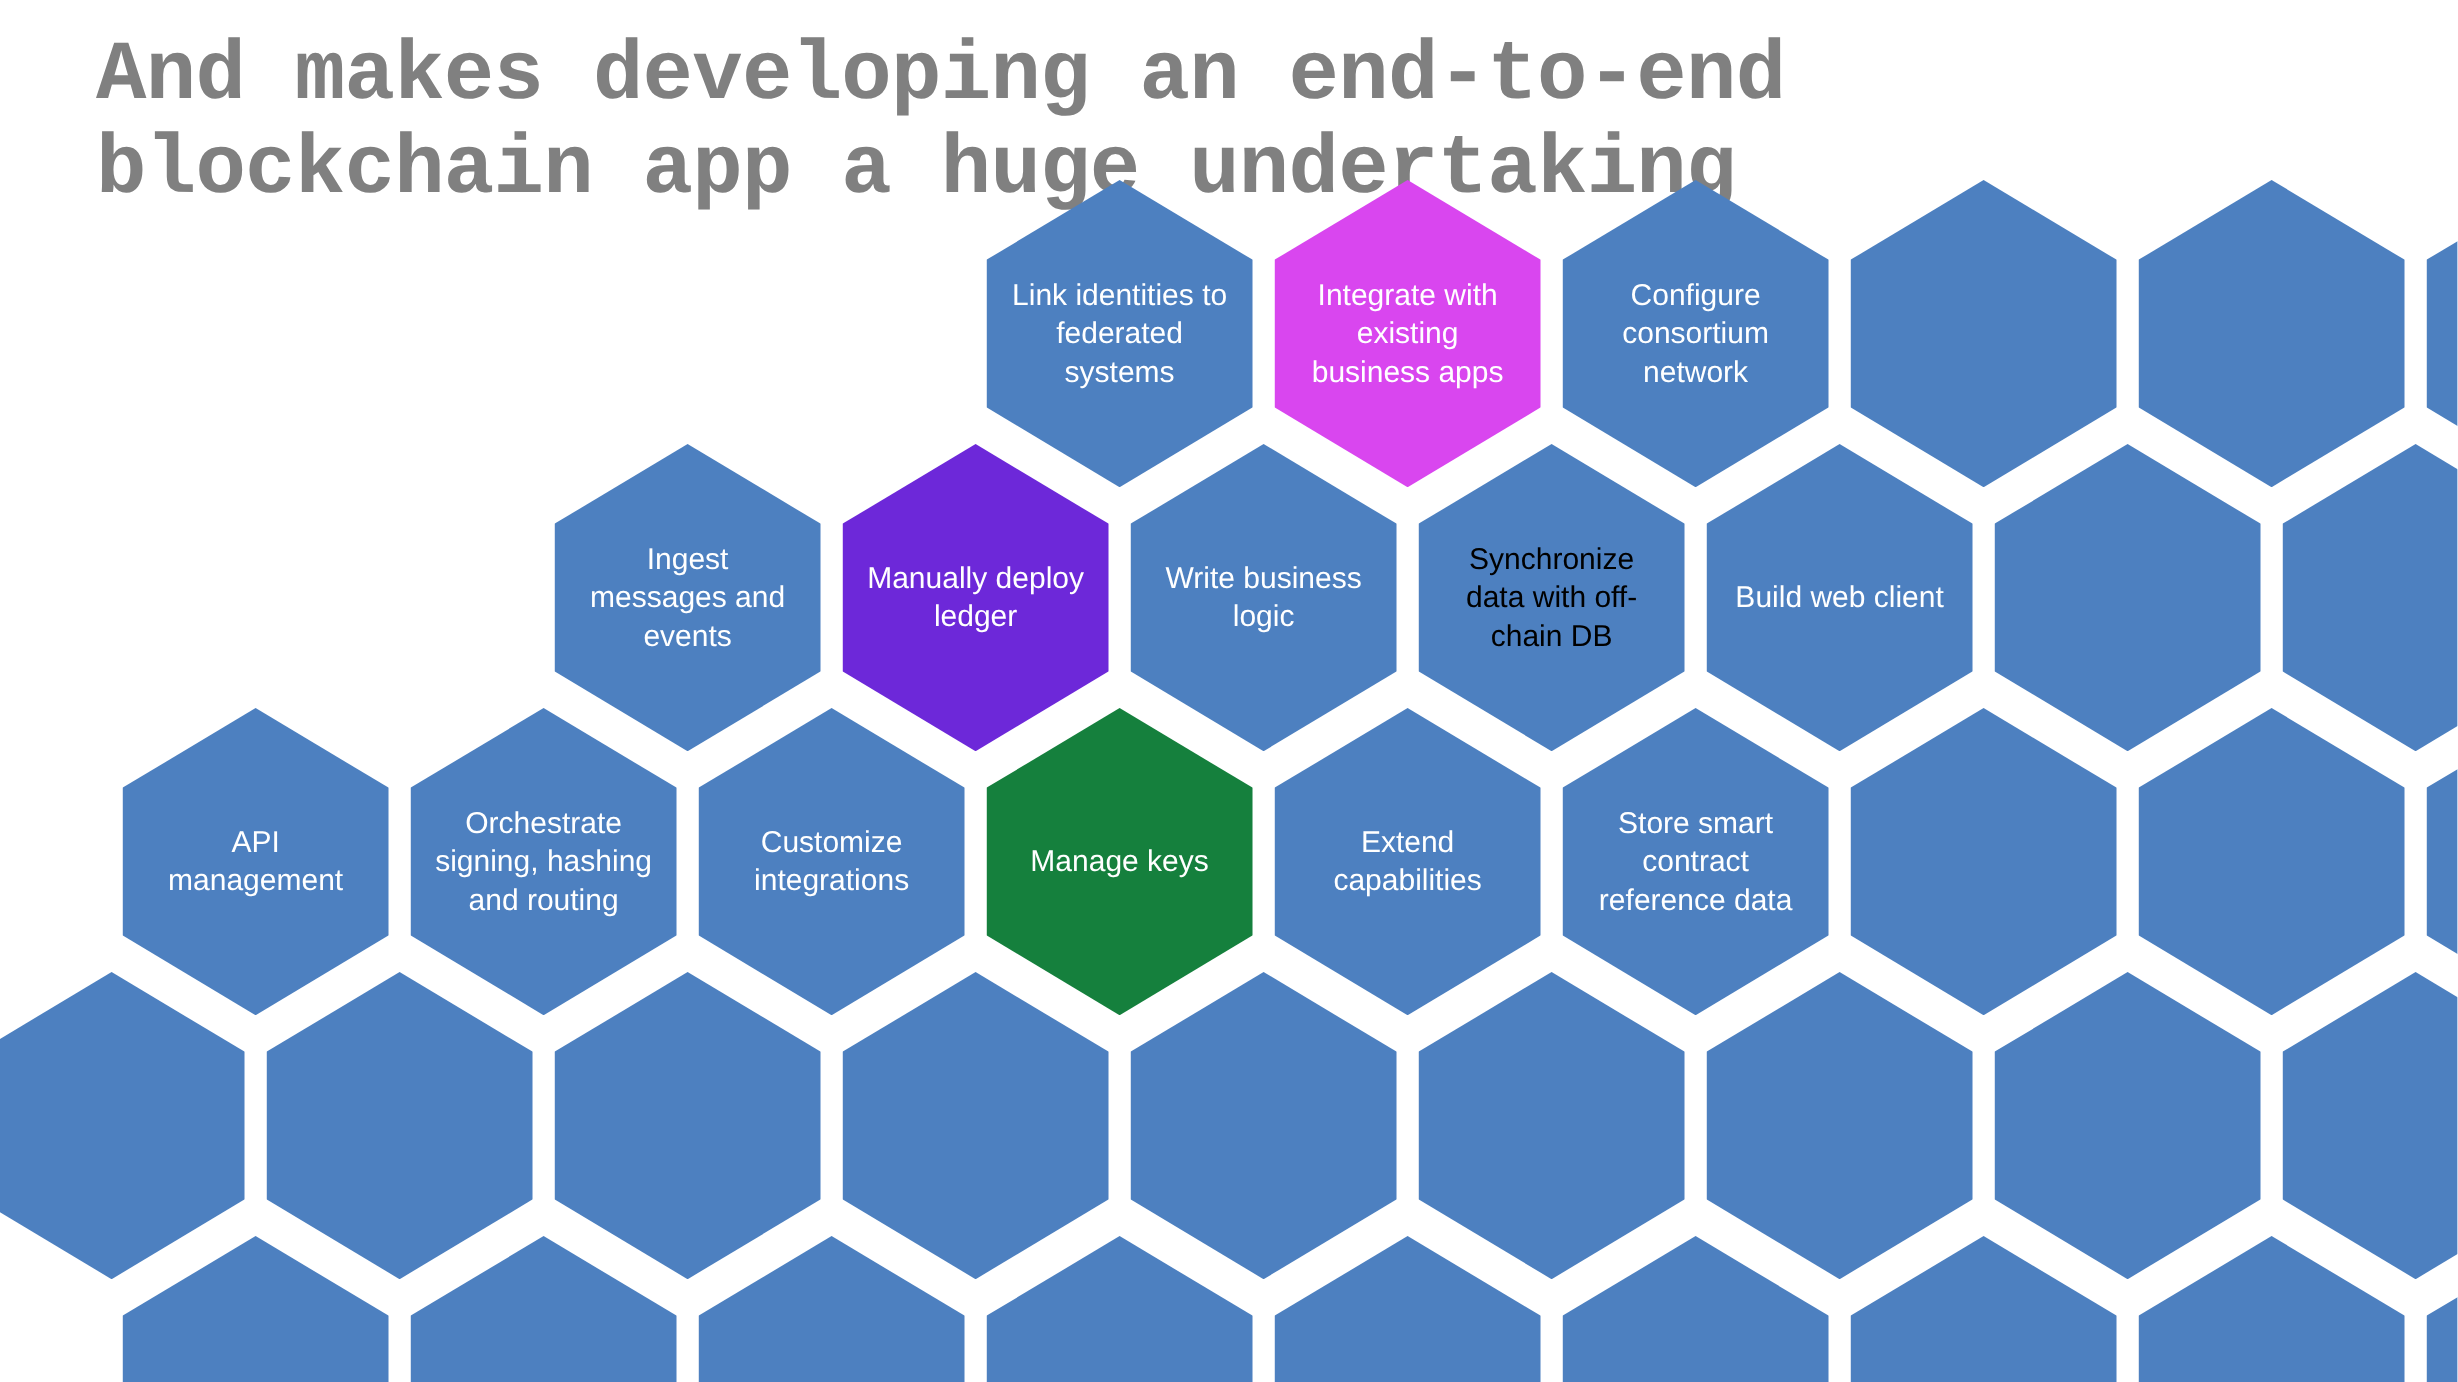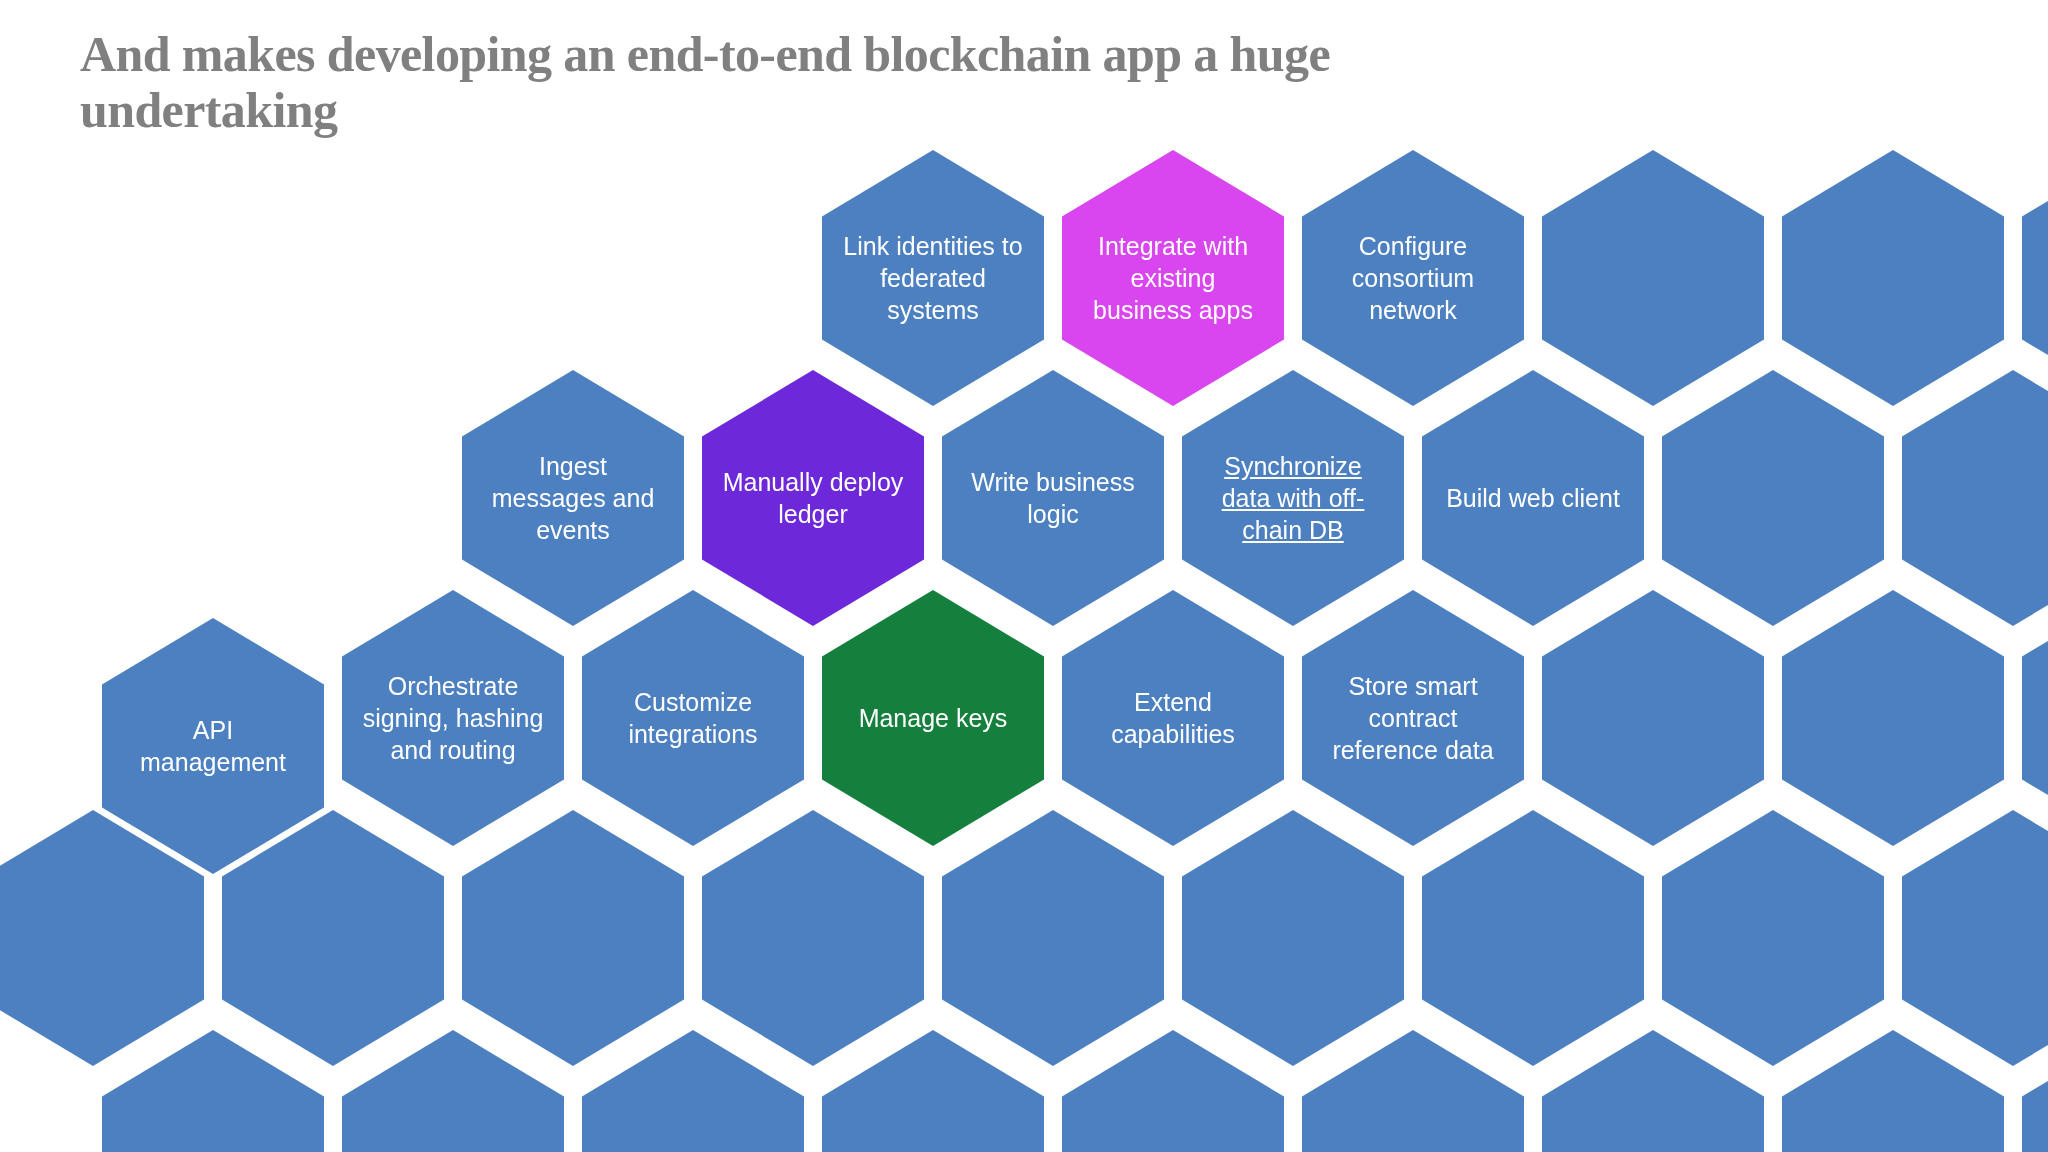--- a/index.html
+++ b/index.html
@@ -17,23 +17,23 @@
     font-family: "Liberation Sans", sans-serif;
   }
 
   
   #title {
     position: absolute;
     left: 80px;
     top: 26px;
     width: 1420px;
     color: #808080;
-    font-family: Liberation Serif, serif;
+    font-family: Liberation Mono, monospace;
     font-weight: bold;
-    font-size: 50px;
+    font-size: 70px;
     line-height: 1.12;
     letter-spacing: -0.6px;
     white-space: pre-line;
   }
 
   
   #honeycomb {
     position: absolute;
     left: 0;
     top: 0;
@@ -87,28 +87,28 @@
       <div class="hex" style="left: 442px; top: 370px; background: rgb(77, 128, 192);">
         <div class="hex-label" style="color: rgb(255, 255, 255);">Ingest messages and events</div>
       </div>
       <div class="hex" style="left: 682px; top: 370px; background: #6d28d9;">
         <div class="hex-label" style="color: rgb(255, 255, 255);">Manually deploy ledger</div>
       </div>
       <div class="hex" style="left: 922px; top: 370px; background: rgb(77, 128, 192);">
         <div class="hex-label" style="color: rgb(255, 255, 255);">Write business logic</div>
       </div>
       <div class="hex" style="left: 1162px; top: 370px; background: rgb(77, 128, 192);">
-        <div class="hex-label" style="color: #ffffff; text-decoration: underline;">Synchronize data with off-chain DB</div>
+        <div class="hex-label" style="color: #000000;">Synchronize data with off-chain DB</div>
       </div>
       <div class="hex" style="left: 1402px; top: 370px; background: rgb(77, 128, 192);">
         <div class="hex-label" style="color: rgb(255, 255, 255);">Build web client</div>
       </div>
       <div class="hex blank" style="left: 1642px; top: 370px; background: rgb(77, 128, 192);"></div>
       <div class="hex blank" style="left: 1882px; top: 370px; background: rgb(77, 128, 192);"></div>
-      <div class="hex" style="left: 82px; top: 618px; background: rgb(77, 128, 192);">
+      <div class="hex" style="left: 82px; top: 590px; background: rgb(77, 128, 192);">
         <div class="hex-label" style="color: rgb(255, 255, 255);">API management</div>
       </div>
       <div class="hex" style="left: 322px; top: 590px; background: rgb(77, 128, 192); justify-content: center;">
         <div class="hex-label" style="color: rgb(255, 255, 255);">Orchestrate signing, hashing and routing</div>
       </div>
       <div class="hex" style="left: 562px; top: 590px; background: rgb(77, 128, 192);">
         <div class="hex-label" style="color: rgb(255, 255, 255);">Customize integrations</div>
       </div>
       <div class="hex" style="left: 802px; top: 590px; background: #15803d;">
         <div class="hex-label" style="color: rgb(255, 255, 255);">Manage keys</div>

